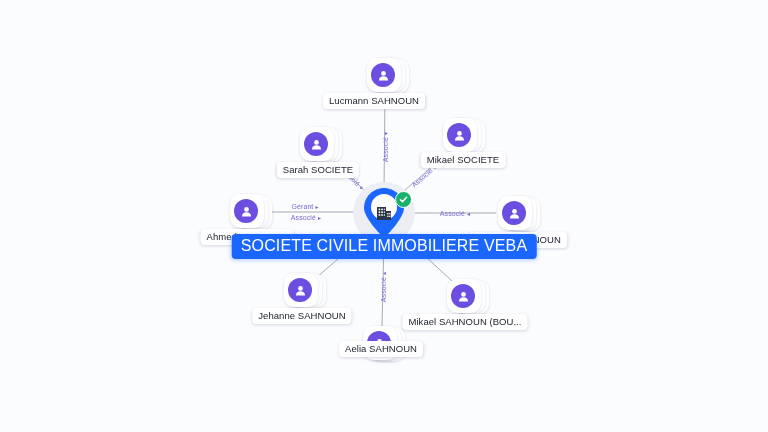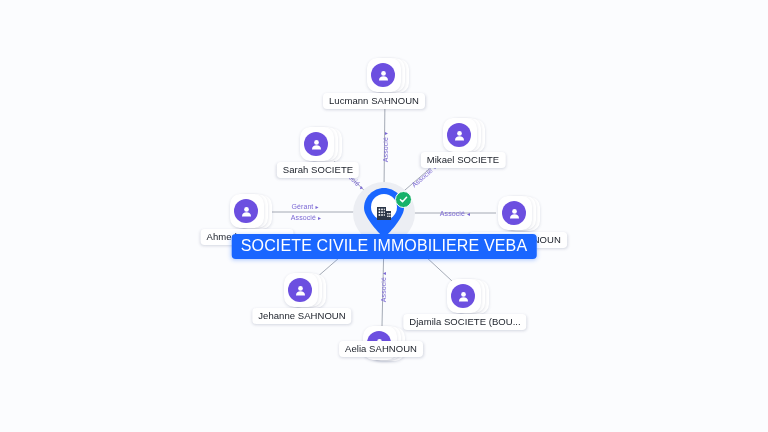--- a/index.html
+++ b/index.html
@@ -228,21 +228,21 @@
           <div class="card c1">
             <div class="avatar-circle">
               <svg width="13" height="13" viewBox="0 0 16 16">
                 <circle cx="8" cy="5.4" r="2.9" fill="#ffffff"></circle>
                 <path d="M2.4 14.2 C2.4 10.6 5 9 8 9 C11 9 13.6 10.6 13.6 14.2 Z" fill="#ffffff"></path>
               </svg>
             </div>
           </div>
         </div>
       </div>
-      <div class="node-label" style="left: 465px; top: 314px;">Djamila SOCIETE (BOU...</div>
+      <div class="node-label" style="left: 465px; top: 314px;">Mikael SAHNOUN (BOU...</div>
       <div class="person-node" style="left: 381px; top: 344px;">
         <div class="stack">
           <div class="card c3"></div>
           <div class="card c2"></div>
           <div class="card c1">
             <div class="avatar-circle">
               <svg width="13" height="13" viewBox="0 0 16 16">
                 <circle cx="8" cy="5.4" r="2.9" fill="#ffffff"></circle>
                 <path d="M2.4 14.2 C2.4 10.6 5 9 8 9 C11 9 13.6 10.6 13.6 14.2 Z" fill="#ffffff"></path>
               </svg>

